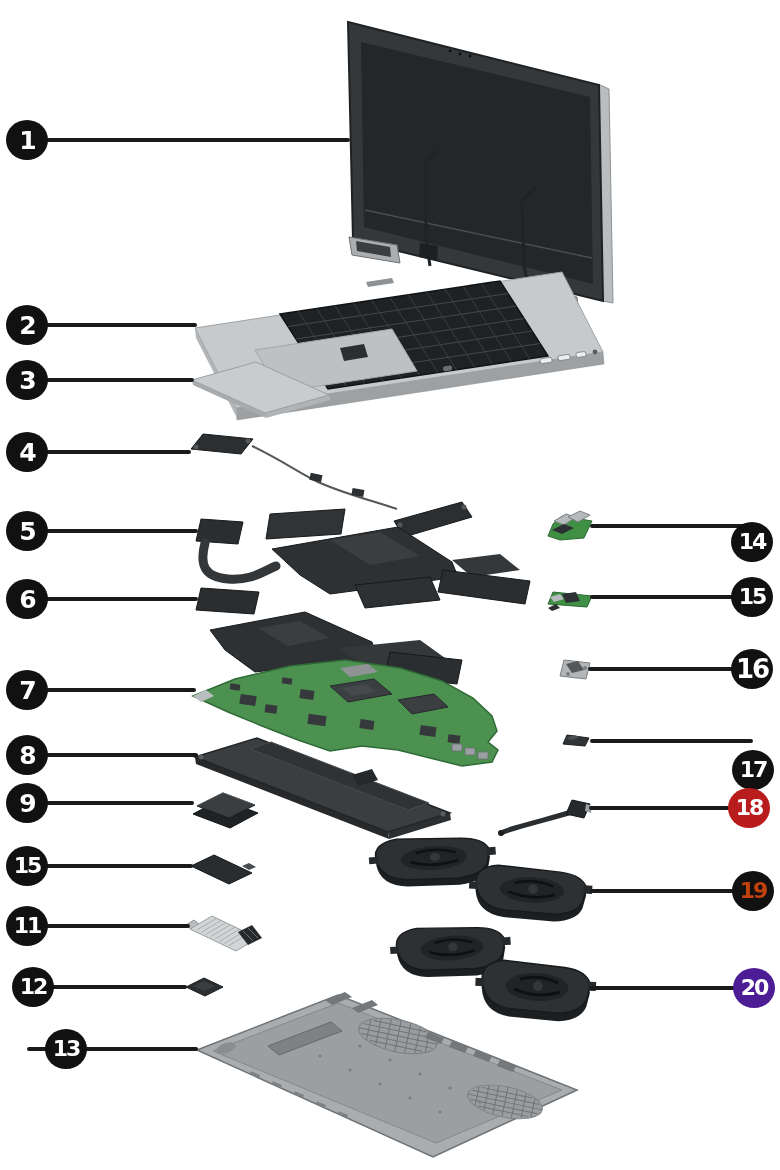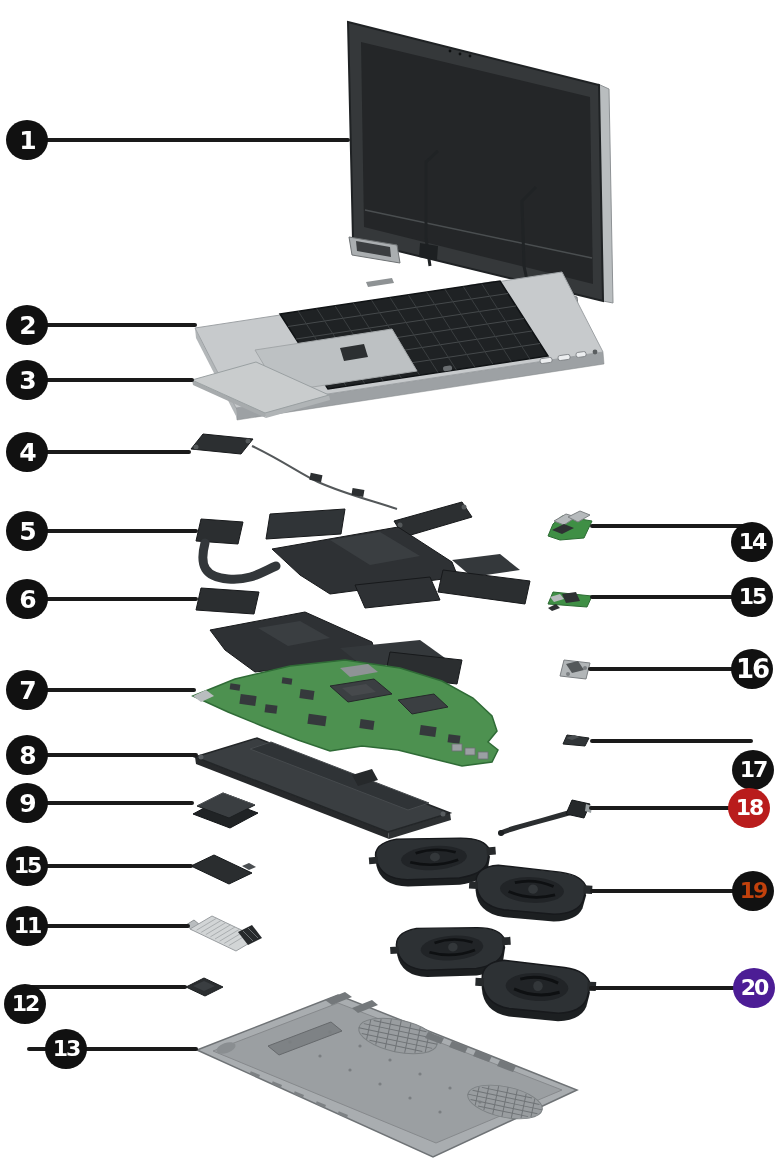--- a/index.html
+++ b/index.html
@@ -311,21 +311,21 @@
       <div class="callout-badge" style="left: 6px; top: 670px; background: rgb(17, 17, 17); color: rgb(255, 255, 255); font-size: 25px;">7</div>
       <div class="callout-line" style="left: 27px; width: 171px; top: 753px; background: rgb(26, 26, 26);"></div>
       <div class="callout-badge" style="left: 6px; top: 735px; background: rgb(17, 17, 17); color: rgb(255, 255, 255); font-size: 25px;">8</div>
       <div class="callout-line" style="left: 27px; width: 167px; top: 801px; background: rgb(26, 26, 26);"></div>
       <div class="callout-badge" style="left: 6px; top: 783px; background: rgb(17, 17, 17); color: rgb(255, 255, 255); font-size: 25px;">9</div>
       <div class="callout-line" style="left: 27px; width: 166px; top: 864px; background: rgb(26, 26, 26);"></div>
       <div class="callout-badge" style="left: 6px; top: 846px; background: rgb(17, 17, 17); color: rgb(255, 255, 255); font-size: 22px;">15</div>
       <div class="callout-line" style="left: 27px; width: 163px; top: 924px; background: rgb(26, 26, 26);"></div>
       <div class="callout-badge" style="left: 6px; top: 906px; background: rgb(17, 17, 17); color: rgb(255, 255, 255); font-size: 22px;">11</div>
       <div class="callout-line" style="left: 27px; width: 160px; top: 985px; background: rgb(26, 26, 26);"></div>
-      <div class="callout-badge" style="left: 4px; top: 967px; background: rgb(17, 17, 17); color: rgb(255, 255, 255); font-size: 22px; margin-top: 17px;">12</div>
+      <div class="callout-badge" style="left: 12px; top: 967px; background: rgb(17, 17, 17); color: rgb(255, 255, 255); font-size: 22px;">12</div>
       <div class="callout-line" style="left: 27px; width: 171px; top: 1047px; background: rgb(26, 26, 26);"></div>
       <div class="callout-badge" style="left: 6px; top: 1029px; background: rgb(17, 17, 17); color: rgb(255, 255, 255); font-size: 22px; margin-left: 39px;">13</div>
       <div class="callout-line" style="left: 590px; width: 162px; top: 524px; background: rgb(26, 26, 26);"></div>
       <div class="callout-badge" style="left: 731px; top: 522px; background: rgb(17, 17, 17); color: rgb(255, 255, 255); font-size: 22px;">14</div>
       <div class="callout-line" style="left: 590px; width: 162px; top: 595px; background: rgb(26, 26, 26);"></div>
       <div class="callout-badge" style="left: 731px; top: 577px; background: rgb(17, 17, 17); color: rgb(255, 255, 255); font-size: 22px;">15</div>
       <div class="callout-line" style="left: 588px; width: 164px; top: 667px; background: rgb(26, 26, 26);"></div>
       <div class="callout-badge" style="left: 731px; top: 649px; background: rgb(17, 17, 17); color: rgb(255, 255, 255); font-size: 26px;">16</div>
       <div class="callout-line" style="left: 590px; width: 163px; top: 739px; background: rgb(26, 26, 26);"></div>
       <div class="callout-badge" style="left: 732px; top: 750px; background: rgb(17, 17, 17); color: rgb(255, 255, 255); font-size: 22px;">17</div>

